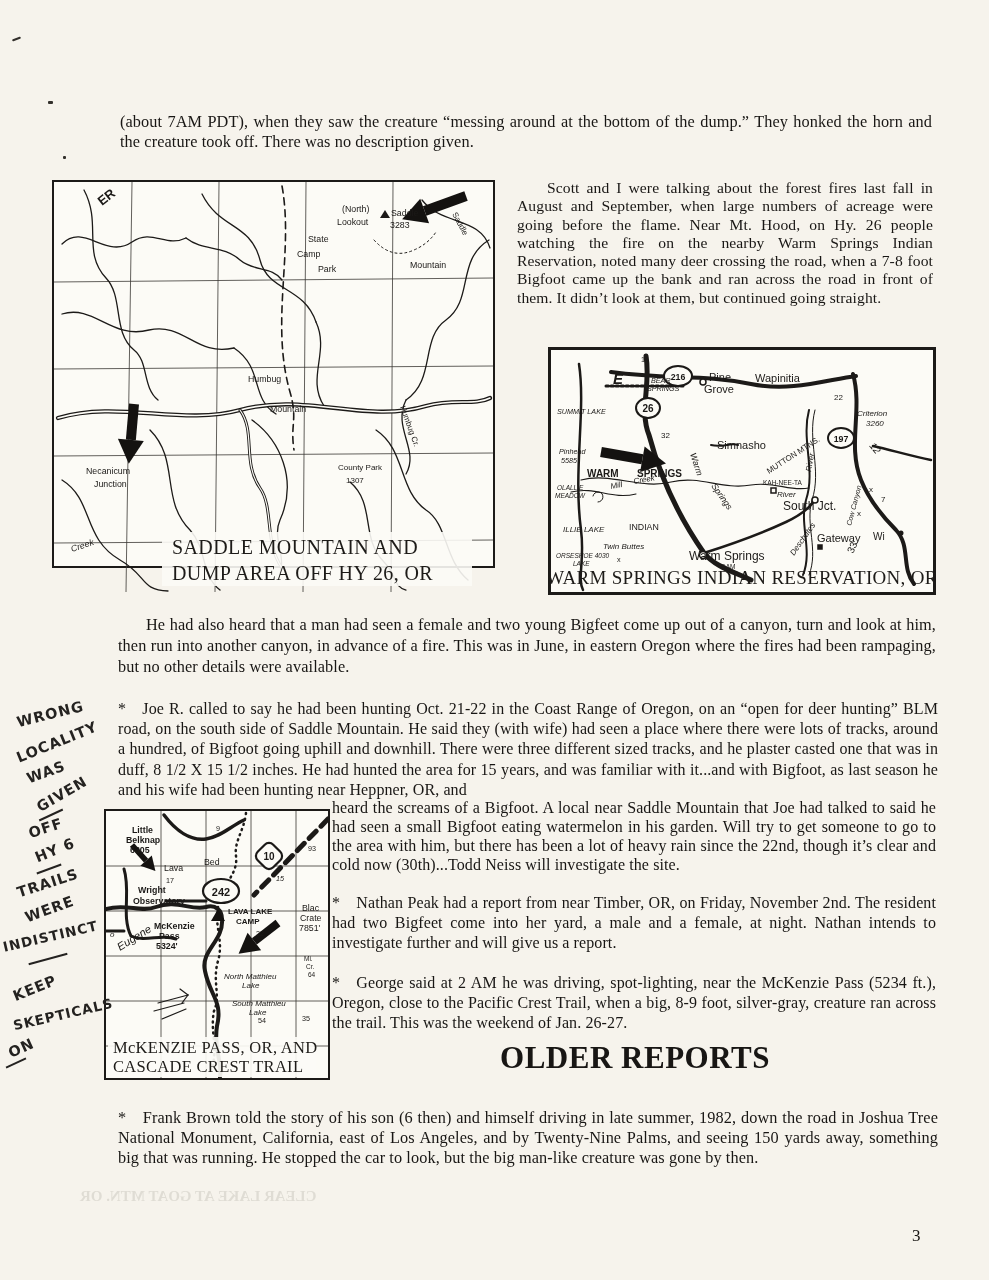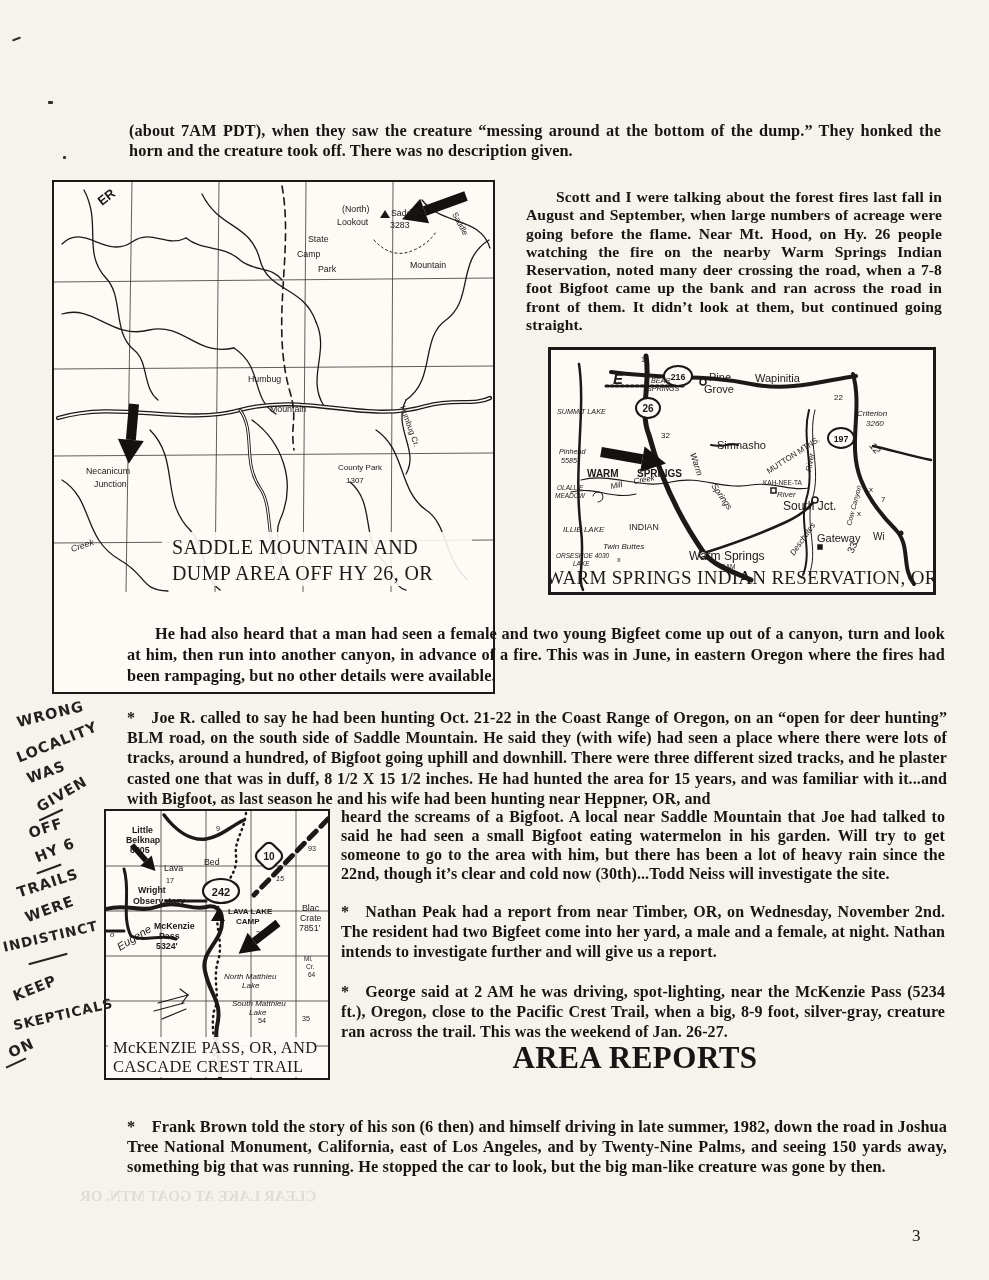--- a/index.html
+++ b/index.html
@@ -1,19 +1,19 @@
 <!DOCTYPE html>
 <html><head>
 <meta charset="utf-8">
 <style>
   html,body{margin:0;padding:0;}
   body{width:989px;height:1280px;position:relative;background:#f6f3ec;
        font-family:"Liberation Serif",serif;color:#181614;overflow:hidden;}
-  .para{position:absolute;font-weight:bold;font-size:16.3px;line-height:20.2px;
-        text-align:justify;letter-spacing:.1px;margin:9px;}
+  .para{position:absolute;font-weight:normal;font-size:16.3px;line-height:20.2px;
+        text-align:justify;letter-spacing:.1px;margin:0;}
   .mapbox{position:absolute;background:#fcfbf6;border:2px solid #1c1a18;box-sizing:border-box;}
   .mapbox svg{display:block;}
   svg text{font-family:"Liberation Sans",sans-serif;fill:#1b1917;}
   .f6{font-size:6.5px}.f7{font-size:7.2px}.f8{font-size:8px}.f9{font-size:8.8px}
   .f10{font-size:10px}.f11{font-size:11px}.f12{font-size:12px}.f13{font-size:13px}
   .it{font-style:italic}.b{font-weight:bold}
   .cap{font-family:"Liberation Serif",serif;font-size:20px;letter-spacing:.4px;fill:#1d1b18;}
   .cap2{font-family:"Liberation Serif",serif;font-size:19px;letter-spacing:.3px;fill:#1d1b18;}
   .cap3{font-family:"Liberation Serif",serif;font-size:16.5px;letter-spacing:.3px;fill:#1d1b18;}
   .tl{stroke:#1c1a18;fill:none;stroke-width:1.3;stroke-linecap:round;}
@@ -32,21 +32,21 @@
 <body>
 
 <div class="speck" style="left:12px;top:38px;width:9px;height:2px;transform:rotate(-20deg)"></div>
 <div class="speck" style="left:48px;top:101px;width:5px;height:3px"></div>
 <div class="speck" style="left:63px;top:156px;width:3px;height:3px"></div>
 <div class="speck" style="left:57px;top:276px;width:5px;height:4px"></div>
 <div class="speck" style="left:66px;top:330px;width:3px;height:4px"></div>
 
 <p class="para" style="left:120px;top:112px;width:812px;">(about 7AM PDT),  when they saw the creature “messing around at the bottom of the dump.”  They honked the horn and the creature took off.  There was no description given.</p>
 
-<div class="mapbox" style="left:52px;top:180px;width:443px;height:514px;">
+<div class="mapbox" style="left:52px;top:180px;width:443px;height:388px;">
  <svg width="439" height="410" viewBox="0 0 439 410">
   <g class="grid">
     <line x1="78" y1="0" x2="72" y2="410"></line>
         <line x1="165" y1="0" x2="161" y2="410"></line>
     <line x1="252" y1="0" x2="249" y2="410"></line>
         <line x1="339" y1="0" x2="337" y2="410"></line>
     <line x1="0" y1="100" x2="439" y2="96"></line>
         <line x1="0" y1="187" x2="439" y2="184"></line>
     <line x1="0" y1="274" x2="439" y2="271"></line>
         <line x1="0" y1="361" x2="439" y2="358"></line>
@@ -201,21 +201,21 @@
         <text x="306" y="166" class="f8">x</text>
         <text x="66" y="212" class="f7">x</text>
   </g>
   <text x="191" y="234" text-anchor="middle" class="cap2">WARM SPRINGS INDIAN RESERVATION, OR</text>
  </svg>
 </div>
 
 <p class="para" style="left:118px;top:614px;width:818px;line-height:21px;text-indent:28px;">He had also heard that a man had seen a female and two young Bigfeet come up out of a canyon, turn and look at him, then run into another canyon, in advance of a fire.  This was in June, in eastern Oregon where the fires had been rampaging, but no other details were available.</p>
 <p class="para" style="left:118px;top:699px;width:820px;font-size:16px;">*  Joe R. called to say he had been hunting Oct. 21-22 in the Coast Range of Oregon, on an “open for deer hunting” BLM road, on the south side of Saddle Mountain.  He said they (with wife) had seen a place where there were lots of tracks, around a hundred, of Bigfoot going uphill and downhill.  There were three different sized tracks, and he plaster casted one that was in duff, 8 1/2 X 15 1/2 inches.  He had hunted the area for 15 years, and was familiar with it...and with Bigfoot, as last season he and his wife had been hunting near Heppner, OR, and</p>
 <p class="para" style="left:332px;top:798px;width:604px;font-size:16px;line-height:19px;">heard the screams of a Bigfoot.  A local near Saddle Mountain that Joe had talked to said he had seen a small Bigfoot eating watermelon in his garden.  Will try to get someone to go to the area with him, but there has been a lot of heavy rain since the 22nd, though it’s clear and cold now (30th)...Todd Neiss will investigate the site.</p>
-<p class="para" style="left:332px;top:893px;width:604px;font-size:16px;">*  Nathan Peak had a report from near Timber, OR, on Wednesday, November 2nd.  The resident had two Bigfeet come into her yard, a male and a female, at night.  Nathan intends to investigate further and will give us a report.</p>
+<p class="para" style="left:332px;top:893px;width:604px;font-size:16px;">*  Nathan Peak had a report from near Timber, OR, on Friday, November 2nd.  The resident had two Bigfeet come into her yard, a male and a female, at night.  Nathan intends to investigate further and will give us a report.</p>
 <p class="para" style="left:332px;top:973px;width:604px;font-size:16px;">*  George said at 2 AM he was driving, spot-lighting, near the McKenzie Pass (5234 ft.), Oregon, close to the Pacific Crest Trail, when a big, 8-9 foot, silver-gray, creature ran across the trail.  This was the weekend of Jan. 26-27.</p>
 
 <div class="mapbox" style="left:104px;top:809px;width:226px;height:271px;">
  <svg width="222" height="267" viewBox="0 0 222 267">
   <g class="grid">
     <line x1="55" y1="0" x2="55" y2="267"></line>
         <line x1="100" y1="0" x2="100" y2="267"></line>
     <line x1="145" y1="0" x2="145" y2="267"></line>
         <line x1="190" y1="0" x2="190" y2="267"></line>
     <line x1="0" y1="55" x2="222" y2="55"></line>
@@ -309,18 +309,18 @@
   <span class="hw" style="left:16px;top:875px;transform:rotate(-18deg)">TRAILS</span>
   <span class="hw" style="left:24px;top:901px;transform:rotate(-20deg)">WERE</span>
   <span class="hw" style="left:2px;top:928px;transform:rotate(-13deg);font-size:13.5px">INDISTINCT</span>
   <div class="hw-underline" style="left:28px;top:958px;width:40px;transform:rotate(-15deg)"></div>
   <span class="hw" style="left:12px;top:980px;transform:rotate(-22deg)">KEEP</span>
   <span class="hw" style="left:12px;top:1006px;transform:rotate(-13deg);font-size:13.5px">SKEPTICALS</span>
   <span class="hw" style="left:8px;top:1040px;transform:rotate(-25deg)">ON</span>
   <div class="hw-underline" style="left:5px;top:1062px;width:22px;transform:rotate(-25deg)"></div>
 </div>
 
-<h1 class="heading" style="left:335px;top:1040px;width:600px;">AREA REPORTS</h1>
+<h1 class="heading" style="left:335px;top:1040px;width:600px;">OLDER REPORTS</h1>
 <p class="para" style="left:118px;top:1108px;width:820px;">*  Frank Brown told the story of his son (6 then) and himself driving in late summer, 1982, down the road in Joshua Tree National Monument, California, east of Los Angeles, and by Twenty-Nine Palms, and seeing 150 yards away, something big that was running.  He stopped the car to look, but the big man-like creature was gone by then.</p>
 
 <div class="bleed" style="left:80px;top:1188px;">CLEAR LAKE AT GOAT MTN. OR</div>
 
 <span class="pageno" style="left:912px;top:1226px;">3</span>
 
 </body></html>

